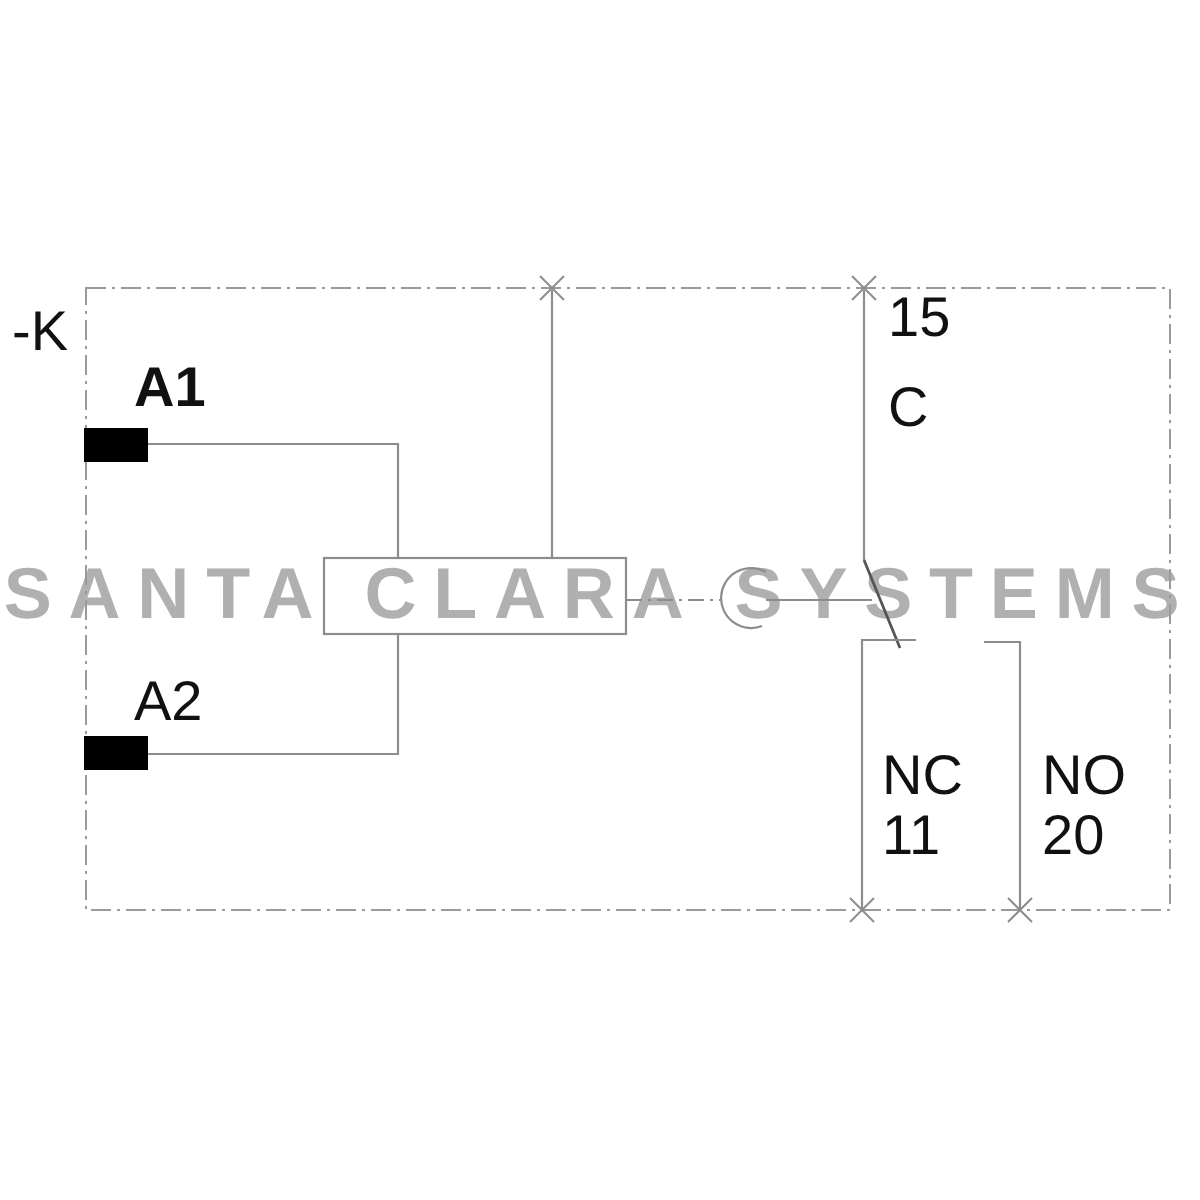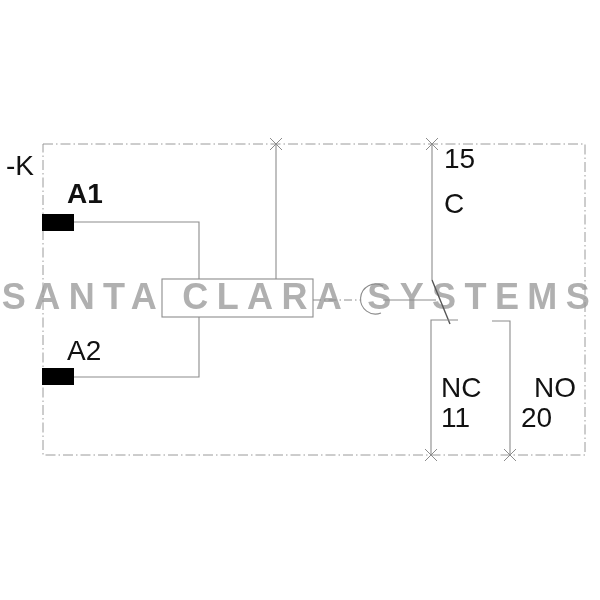--- a/index.html
+++ b/index.html
@@ -93,16 +93,16 @@
     <path d="M492 321 H510 V455" fill="none" stroke="#8c8c8c" stroke-width="1.1"></path>
   </svg>
 
   <div class="lbl" style="left:6px;   top:152px;">-K</div>
   <div class="lbl" style="left:67px;  top:180px;font-weight:bold;">A1</div>
   <div class="lbl" style="left:67px;  top:337px;">A2</div>
   <div class="lbl" style="left:444px; top:145px;">15</div>
   <div class="lbl" style="left:444px; top:190px;">C</div>
   <div class="lbl" style="left:441px; top:374px;">NC</div>
   <div class="lbl" style="left:441px; top:404px;">11</div>
-  <div class="lbl" style="left:534px; top:374px;">NO</div>
+  <div class="lbl" style="left:521px; top:374px;">NO</div>
   <div class="lbl" style="left:521px; top:404px;">20</div>
 
 </div>
 
 </body></html>

